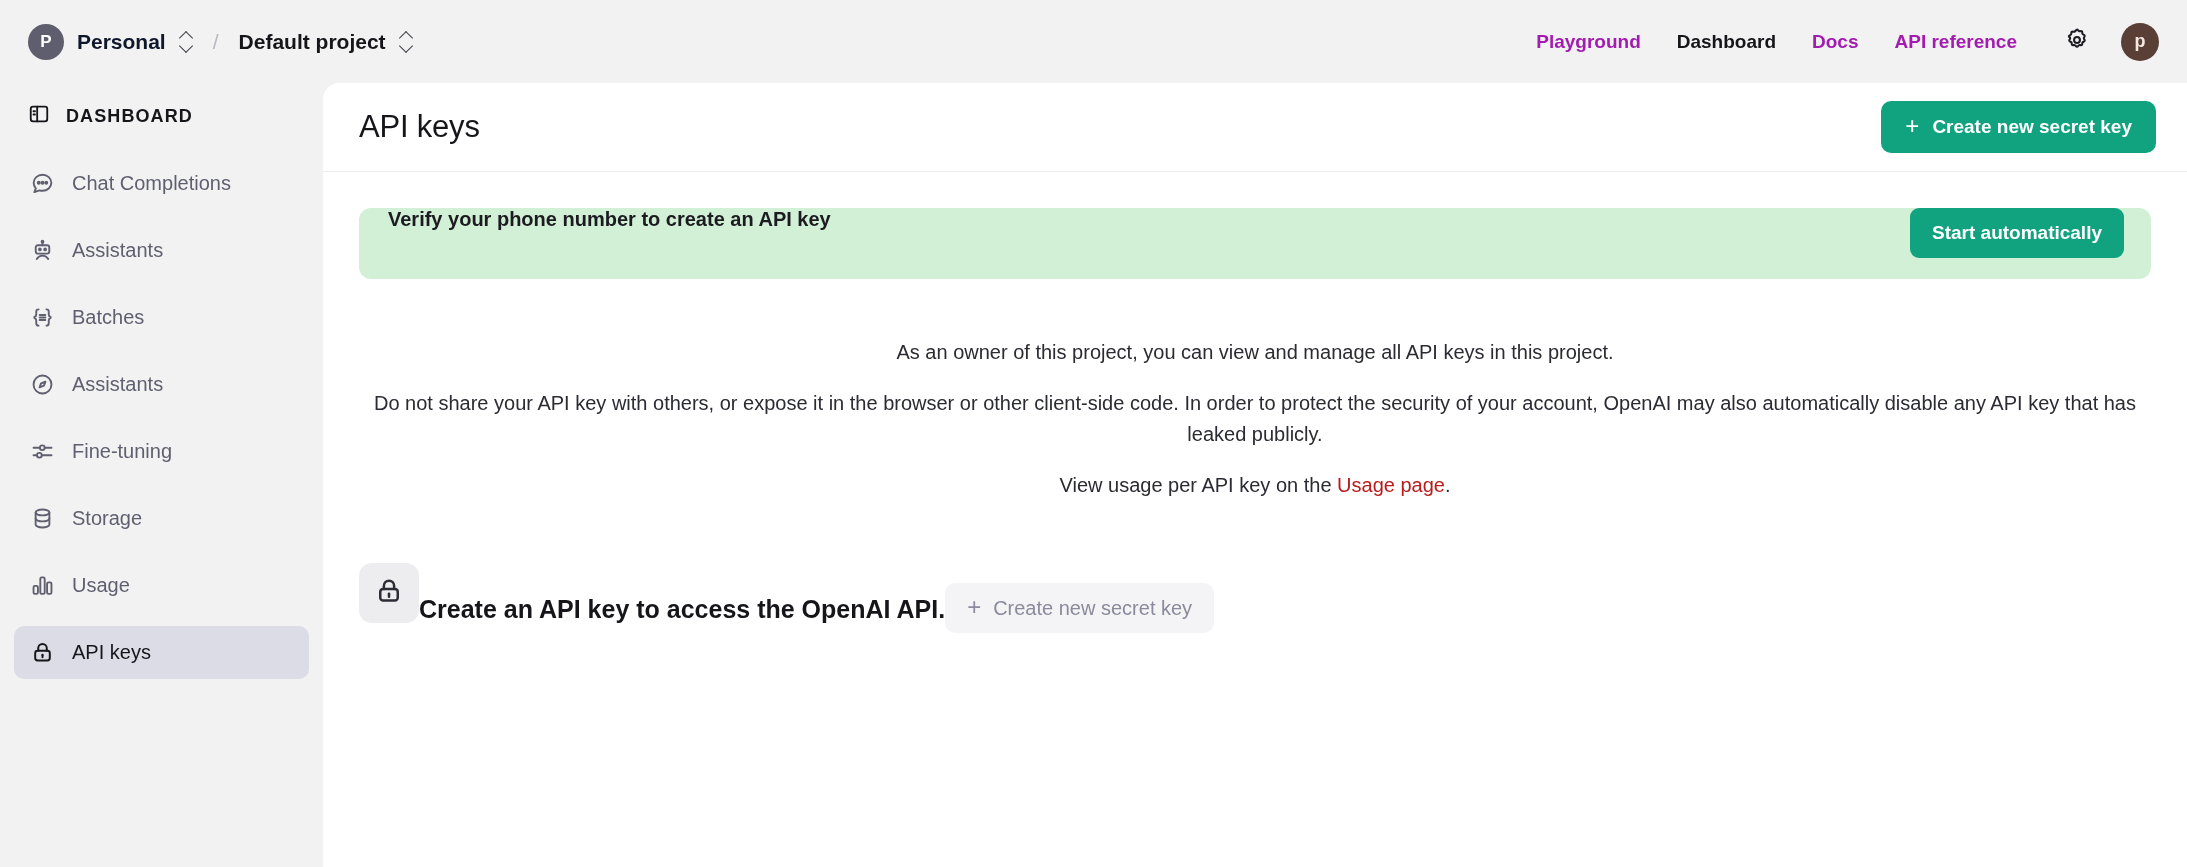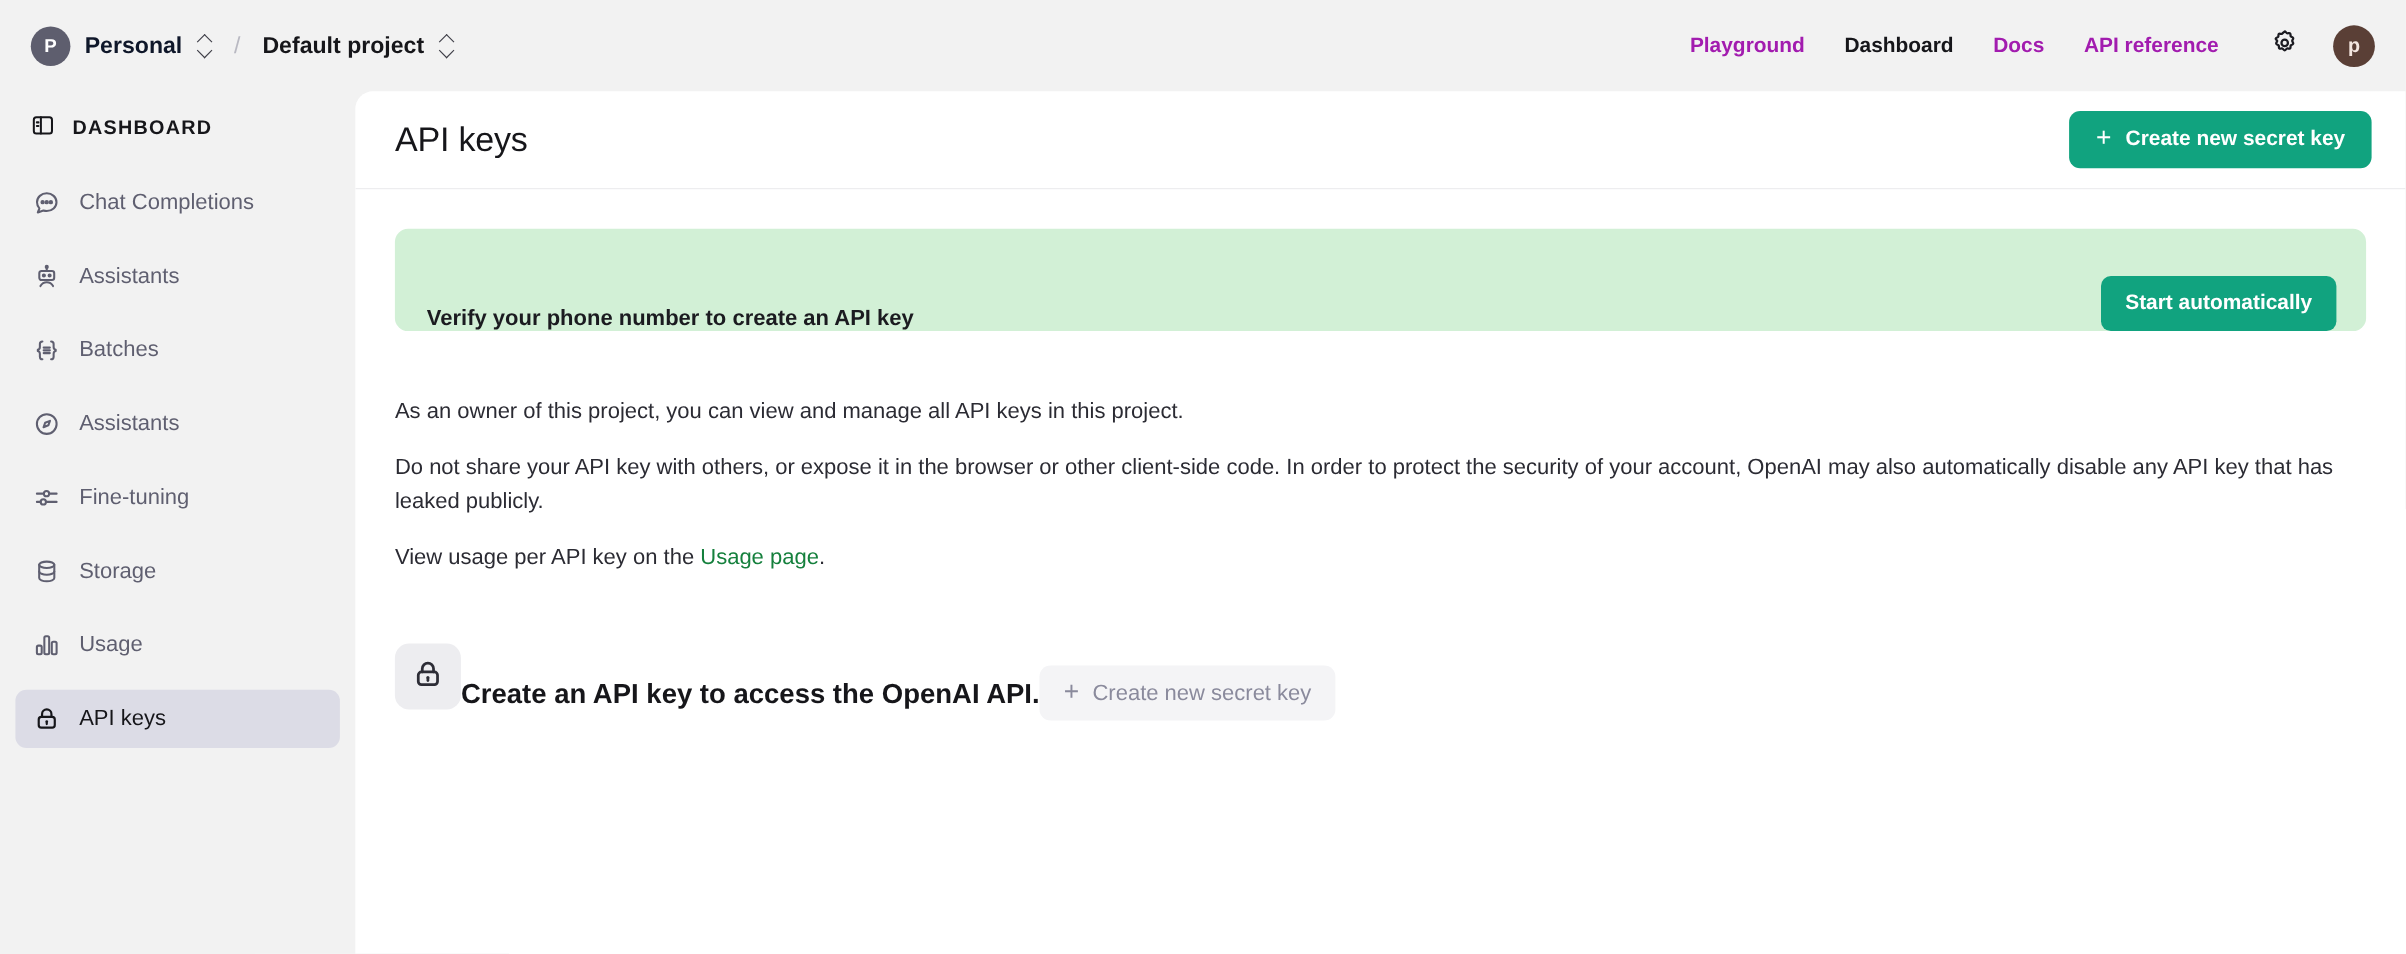--- a/index.html
+++ b/index.html
@@ -265,25 +265,25 @@
   .main-scroll {
     flex: 1 1 auto;
     padding: 36px 36px 0 36px;
     overflow: hidden;
   }
 
   
   .banner {
     background: #d2f0d6;
     border-radius: 12px;
-    height: 93px;
-    display: flex;
-    align-items: flex-end;
+    height: 71px;
+    display: flex;
+    align-items: flex-start;
     justify-content: space-between;
-    padding: 12px 27px 0 29px;
+    padding: 0 27px 0 29px;
   }
   .banner-text {
     font-size: 20px;
     font-weight: 700;
     color: #1b1b20;
   }
   .btn-banner {
     background: #11a37f;
     color: #ffffff;
     border: none;
@@ -300,24 +300,25 @@
   
   .desc {
     margin-top: 58px;
   }
   .desc p {
     font-size: 20px;
     line-height: 1.55;
     color: #2b2b33;
     margin-bottom: 20px;
     max-width: 1815px;
+    text-align: center;
   }
   .desc p:last-child { margin-bottom: 0; }
   .link-green {
-    color: #15803d;
+    color: #b91c1c;
     text-decoration: none;
     cursor: pointer;
   }
 
   
   .empty {
     margin-top: 52px;
     display: flex;
     flex-direction: row;
     align-items: center;

